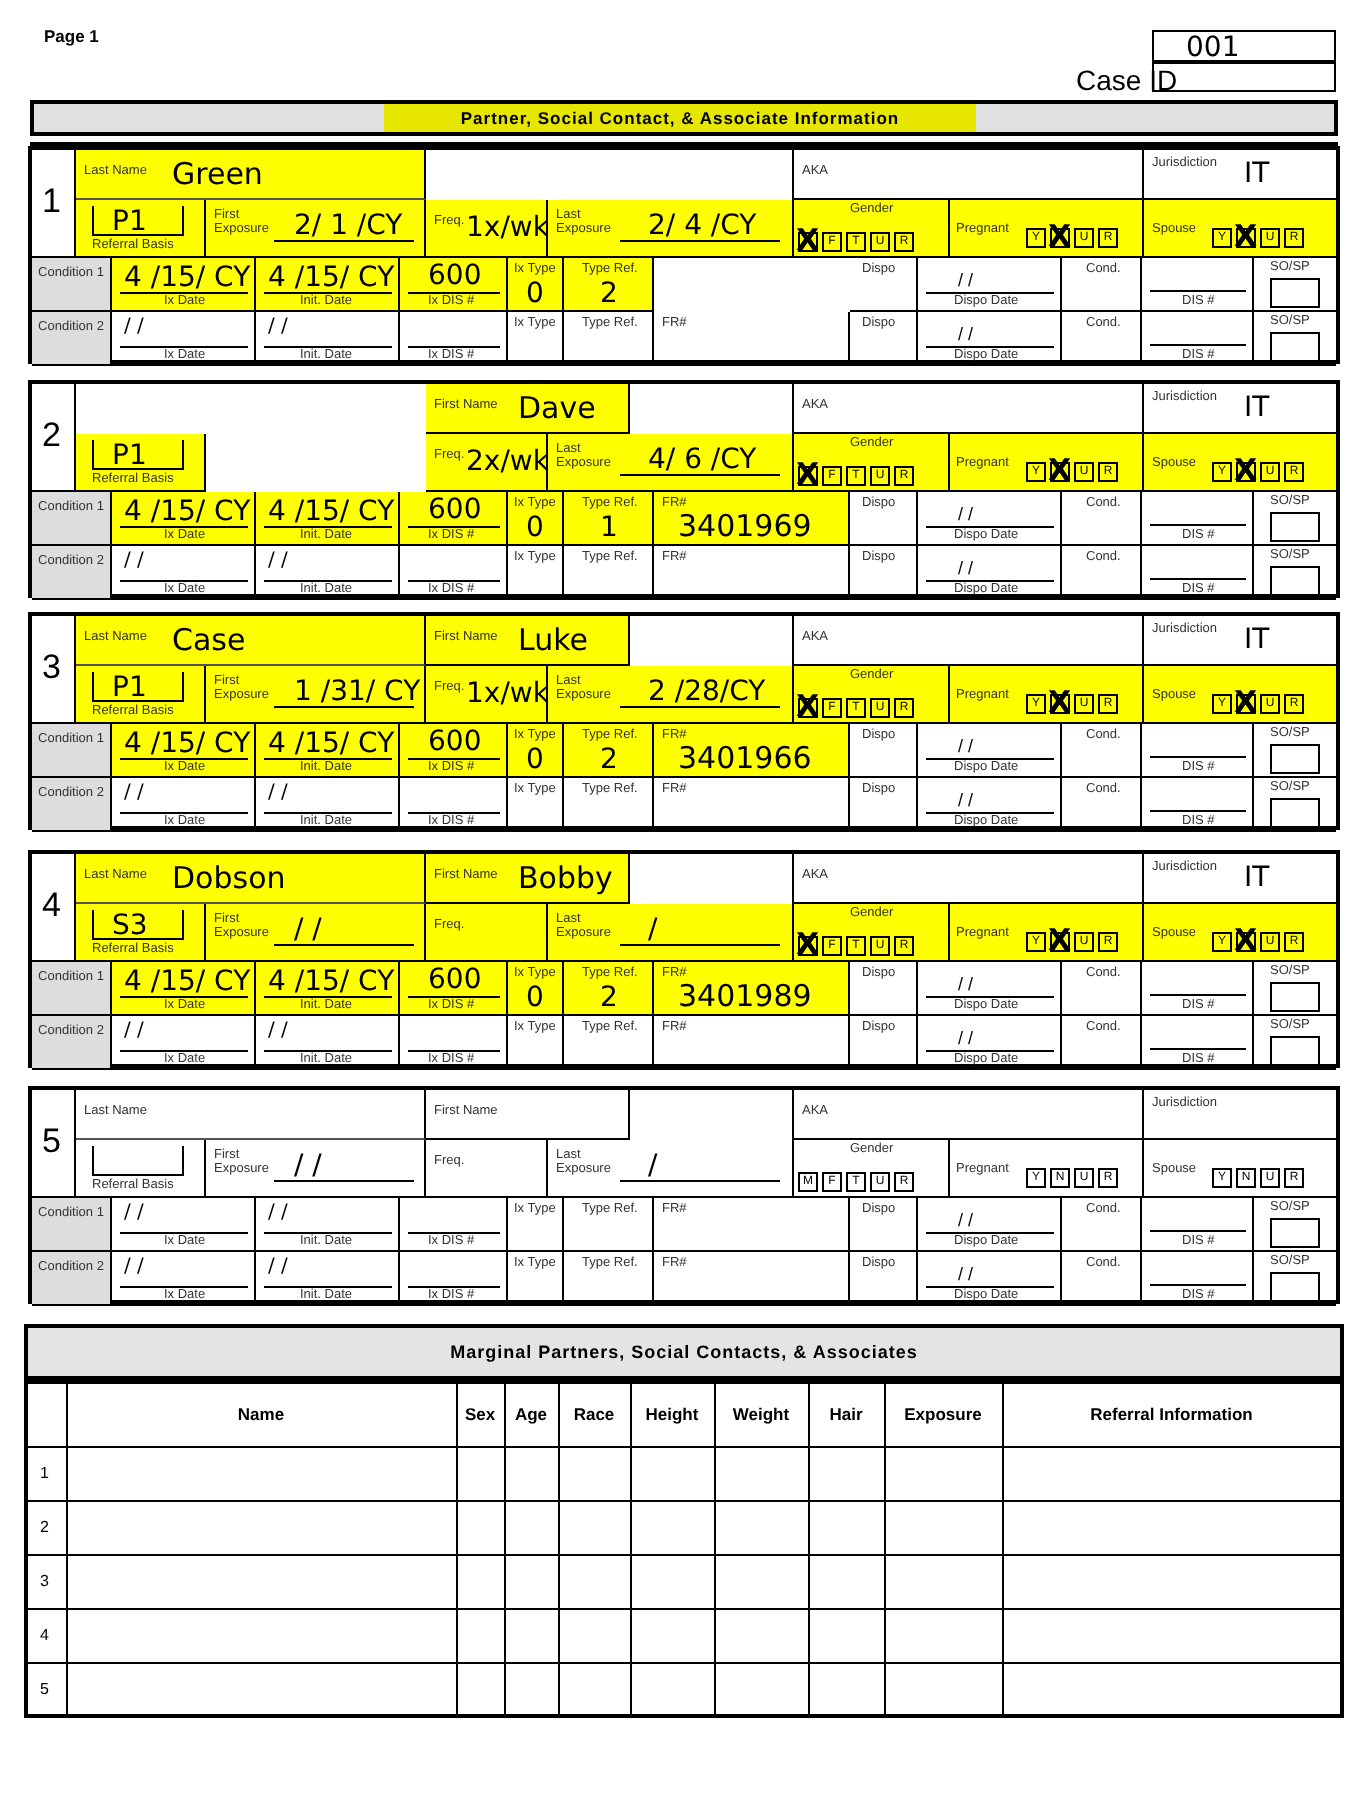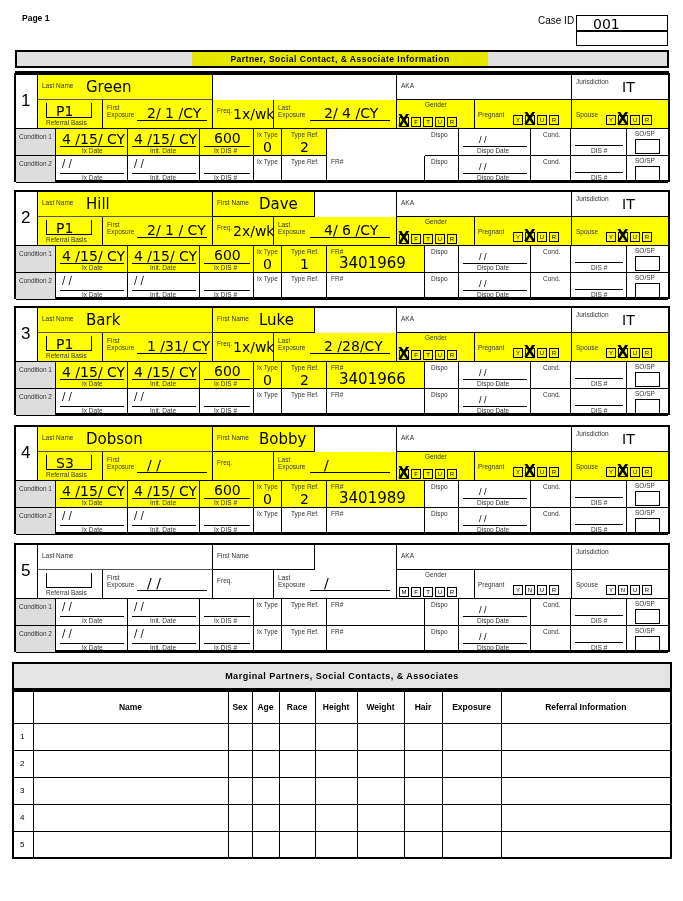--- a/index.html
+++ b/index.html
@@ -1,21 +1,21 @@
 <!DOCTYPE html>
 <html><head>
 <meta charset="utf-8">
 <style>
 *{box-sizing:border-box;margin:0;padding:0}
 body{width:683px;height:901px;background:#fff;font-family:"Liberation Sans",sans-serif;position:relative;overflow:hidden;color:#000}
 .hand{font-family:"DejaVu Sans",sans-serif;}
 .abs{position:absolute}
 .lbl{font-size:6.5px;color:#333;line-height:1}
 .pagelbl{left:22px;top:13px;font-size:8.5px;font-weight:bold}
-.caseid{left:538px;top:15px;font-size:10px}
+.caseid{left:538px;top:32px;font-size:14px}
 .casebox{left:576px;top:15px;width:92px;height:16px;border:1px solid #000;font-size:14px;padding-left:16px;line-height:16px}
 .casebox2{left:576px;top:31px;width:92px;height:15px;border:1px solid #000}
 .secthdr{left:15px;top:50px;width:654px;height:18px;border:2px solid #000;background:#e0e0e0}
 .secthdr .y{position:absolute;left:175px;top:0;width:296px;height:14px;background:#e6e600;font-size:8.5px;font-weight:bold;text-align:center;line-height:14px;letter-spacing:.5px}
 .rule{left:15px;top:71px;width:654px;height:2px;background:#000}
 .block{position:absolute;left:14px;width:656px;border:2px solid #000;background:#fff}
 .cell{position:absolute;border-right:1px solid #000;border-bottom:1px solid #000}
 .ylw{background:#ffff00}
 .num{position:absolute;font-size:17px;left:5px}
 .val{position:absolute;font-size:15px;white-space:nowrap}
@@ -180,47 +180,38 @@
       </div>
     <div class="cell" style="left:611px;top:81px;width:41px;height:27px;border-right:none">
       <span class="lbl abs" style="left:8px;top:2px">SO/SP</span>
       <span class="sbox" style="left:8px;top:10px"></span>
       </div>
     </div>
     <div class="block" style="top: 190px; height: 109px;">
   <div class="cell" style="left:0;top:0;width:22px;height:54px">
         <span class="num" style="top: 16px; font-family: &quot;Liberation Sans&quot;, sans-serif;">2</span>
       </div>
-  <div class="cell ylw" style="left:22px;top:0;width:175px;height:25px;border-bottom:1px solid #555">
-    <span class="lbl abs" style="left:4px;top:8px">Last Name</span>
-    <span class="val hand" style="left:48px;top:3px">Hill</span>
-      </div>
   <div class="cell ylw" style="left:197px;top:0;width:102px;height:25px">
     <span class="lbl abs" style="left:4px;top:8px">First Name</span>
     <span class="val hand" style="left:46px;top:3px">Dave</span>
       </div>
   <div class="cell" style="left:299px;top:0;width:82px;height:25px;border-bottom:none"></div>
   <div class="cell" style="left:381px;top:0;width:175px;height:25px">
         <span class="lbl abs" style="left:4px;top:8px">AKA</span>
         <span class="val hand" style="left:40px;top:4px"></span>
       </div>
   <div class="cell" style="left:556px;top:0;width:96px;height:25px;border-right:none">
     <span class="lbl abs" style="left:4px;top:4px">Jurisdiction</span>
     <span class="val hand" style="left:50px;top:4px;font-size:14px">IT</span>
       </div>
   <div class="cell ylw" style="left:22px;top:25px;width:65px;height:29px">
     <span class="abs" style="left:8px;top:3px;width:46px;height:15px;border:1px solid #000;border-top:none"></span>
     <span class="val hand" style="left:18px;top:3px;font-size:14px">P1</span>
     <span class="lbl abs" style="left:8px;top:20px">Referral Basis</span>
       </div>
-  <div class="cell ylw" style="left:87px;top:25px;width:110px;height:29px">
-    <span class="lbl abs" style="left:4px;top:5px;width:34px">First Exposure</span>
-    <span class="ul" style="left:34px;top:20px;width:70px"></span>
-    <span class="val hand" style="left:44px;top:5px;font-size:14px">2/ 1 / CY</span>
-      </div>
   <div class="cell ylw" style="left:197px;top:25px;width:61px;height:29px">
     <span class="lbl abs" style="left:4px;top:8px">Freq.</span>
     <span class="val hand" style="left:20px;top:6px;font-size:14px">2x/wk</span>
       </div>
   <div class="cell ylw" style="left:258px;top:25px;width:123px;height:29px">
     <span class="lbl abs" style="left:4px;top:5px;width:34px">Last Exposure</span>
     <span class="ul" style="left:36px;top:20px;width:80px"></span>
     <span class="val hand" style="left:50px;top:5px;font-size:14px">4/ 6 /CY</span>
       </div>
   <div class="cell ylw" style="left:381px;top:25px;width:78px;height:29px">
@@ -330,21 +321,21 @@
       <span class="lbl abs" style="left:8px;top:2px">SO/SP</span>
       <span class="sbox" style="left:8px;top:10px"></span>
       </div>
     </div>
     <div class="block" style="top: 306px; height: 109px;">
   <div class="cell" style="left:0;top:0;width:22px;height:54px">
         <span class="num" style="top: 16px; font-family: &quot;Liberation Sans&quot;, sans-serif;">3</span>
       </div>
   <div class="cell ylw" style="left:22px;top:0;width:175px;height:25px;border-bottom:1px solid #555">
     <span class="lbl abs" style="left:4px;top:8px">Last Name</span>
-    <span class="val hand" style="left:48px;top:3px">Bark</span>
+    <span class="val hand" style="left:48px;top:3px">Case</span>
       </div>
   <div class="cell ylw" style="left:197px;top:0;width:102px;height:25px">
     <span class="lbl abs" style="left:4px;top:8px">First Name</span>
     <span class="val hand" style="left:46px;top:3px">Luke</span>
       </div>
   <div class="cell" style="left:299px;top:0;width:82px;height:25px;border-bottom:none"></div>
   <div class="cell" style="left:381px;top:0;width:175px;height:25px">
         <span class="lbl abs" style="left:4px;top:8px">AKA</span>
         <span class="val hand" style="left:40px;top:4px"></span>
       </div>

